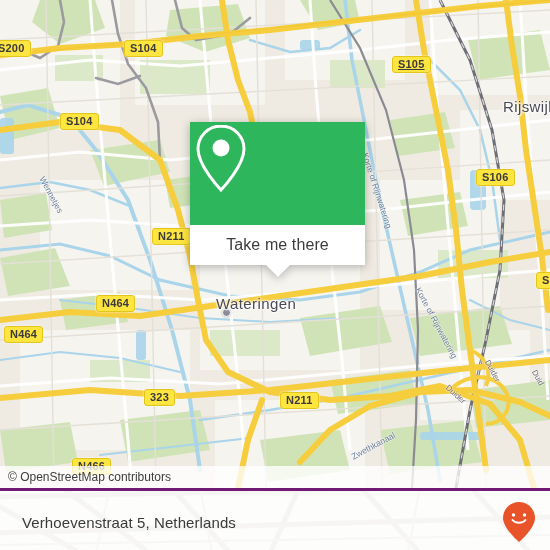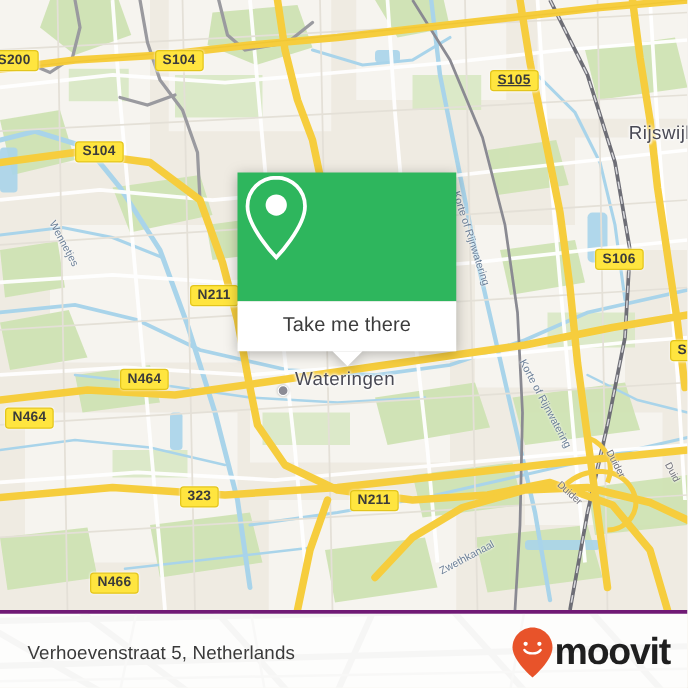--- a/index.html
+++ b/index.html
@@ -28,21 +28,21 @@
             background:#8b8b95;border:1.5px solid #fff;box-shadow:0 0 2px rgba(0,0,0,.3);}
 
   
   .shield{position:absolute;background:#ffe53f;border:1.5px solid #e3c51c;
           border-radius:3px;color:#3b3b3b;font-size:11px;font-weight:bold;
           padding:1px 5px 2px 5px;line-height:12px;letter-spacing:.2px;
           box-shadow:0 0 2px rgba(255,255,255,.9);}
 
   
   .popup{position:absolute;left:190px;top:122px;width:175px;
-         filter:drop-shadow(0 2px 5px rgba(0,0,0,.28));margin-top:16px;}
+         filter:drop-shadow(0 2px 5px rgba(0,0,0,.28));}
   .popup-head{height:103px;background:#2eb65d;display:flex;
               align-items:center;justify-content:center;}
   .popup-foot{height:40px;background:#fff;display:flex;align-items:center;
               justify-content:center;}
   .popup-foot-text{font-size:16px;color:#3c3c3c;letter-spacing:.1px;}
   .popup-tail{position:absolute;left:50%;margin-left:-12px;top:143px;
               width:0;height:0;border-left:12px solid transparent;
               border-right:12px solid transparent;border-top:12px solid #fff;}
 
   
@@ -199,37 +199,37 @@
         <path d="M-5 56 L550 0"></path>
       </g>
 
       <g stroke="#f6cd3d" fill="none" stroke-width="4">
         <path d="M452 388 C470 372 496 374 506 392 C514 408 502 424 486 424"></path>
         <path d="M470 350 C486 356 492 372 486 386"></path>
       </g>
     </svg>
 
     <div class="mlabel city-dot" style="left:222px;top:308px;"></div>
-    <div class="mlabel city-label" style="left:236px;top:295px;">Wateringen</div>
+    <div class="mlabel city-label" style="left:216px;top:295px;">Wateringen</div>
     <div class="mlabel city-label" style="left:503px;top:98px;">Rijswijk</div>
 
     <div class="mlabel water-label" style="left:42px;top:172px;transform:rotate(62deg);transform-origin:0 50%;">Wennetjes</div>
     <div class="mlabel water-label" style="left:365px;top:148px;transform:rotate(72deg);transform-origin:0 50%;">Korte of Rijnwatering</div>
     <div class="mlabel water-label" style="left:418px;top:283px;transform:rotate(62deg);transform-origin:0 50%;">Korte of Rijnwatering</div>
     <div class="mlabel water-label" style="left:352px;top:452px;transform:rotate(-28deg);transform-origin:0 50%;">Zwethkanaal</div>
 
     <div class="mlabel street-label" style="left:447px;top:382px;transform:rotate(42deg);transform-origin:0 50%;">Duider</div>
     <div class="mlabel street-label" style="left:487px;top:356px;transform:rotate(62deg);transform-origin:0 50%;">Duider</div>
     <div class="mlabel street-label" style="left:534px;top:366px;transform:rotate(62deg);transform-origin:0 50%;">Duid</div>
 
     <div class="shield" style="left:-8px;top:40px;">S200</div>
     <div class="shield" style="left:124px;top:40px;">S104</div>
     <div class="shield" style="left:392px;top:56px;text-decoration:underline;">S105</div>
     <div class="shield" style="left:60px;top:113px;">S104</div>
-    <div class="shield" style="left:476px;top:199px;">S106</div>
+    <div class="shield" style="left:476px;top:169px;">S106</div>
     <div class="shield" style="left:152px;top:228px;">N211</div>
     <div class="shield" style="left:536px;top:272px;">S1</div>
     <div class="shield" style="left:96px;top:295px;">N464</div>
     <div class="shield" style="left:4px;top:326px;">N464</div>
     <div class="shield" style="left:144px;top:389px;">323</div>
     <div class="shield" style="left:280px;top:392px;">N211</div>
     <div class="shield" style="left:72px;top:458px;">N466</div>
 
     <div class="popup">
       <div class="popup-head">
@@ -237,20 +237,23 @@
           <path d="M31 4 C18.3 4 8 14.3 8 27 C8 44 31 68 31 68 C31 68 54 44 54 27 C54 14.3 43.7 4 31 4 Z" fill="none" stroke="#ffffff" stroke-width="3"></path>
           <circle cx="31" cy="26" r="8.5" fill="#ffffff"></circle>
         </svg>
       </div>
       <div class="popup-foot">
         <span class="popup-foot-text">Take me there</span>
       </div>
       <div class="popup-tail"></div>
     </div>
 
+    <div class="attrib">
+      <span class="attrib-text">© OpenStreetMap contributors</span>
+    </div>
   </div>
 
   <div class="bottom">
     <svg class="bottom-wm" width="550" height="62" viewBox="0 0 550 62">
       <rect width="550" height="62" fill="#fdfdfc"></rect>
       <g stroke="#f0efed" fill="none" stroke-width="5">
         <path d="M-10 10 L80 62"></path>
           <path d="M60 -5 L150 62"></path>
         <path d="M170 -5 L230 62"></path>
           <path d="M300 -5 L270 62"></path>
@@ -267,17 +270,16 @@
       </g>
     </svg>
     <div class="addr">Verhoevenstraat 5, Netherlands</div>
     <div class="brand">
       <svg width="34" height="42" viewBox="0 0 34 42">
         <path d="M17 1 C8.2 1 1 8.2 1 17 C1 27.5 17 41 17 41 C17 41 33 27.5 33 17 C33 8.2 25.8 1 17 1 Z" fill="#e8532a"></path>
         <circle cx="11.5" cy="14" r="1.7" fill="#ffffff"></circle>
         <circle cx="22.5" cy="14" r="1.7" fill="#ffffff"></circle>
         <path d="M10.5 19 C13 22.6 21 22.6 23.5 19" stroke="#ffffff" stroke-width="1.9" fill="none" stroke-linecap="round"></path>
       </svg>
-      <span class="brand-word">moovit</span>
     </div>
   </div>
 
 </div>
 
 </body></html>

